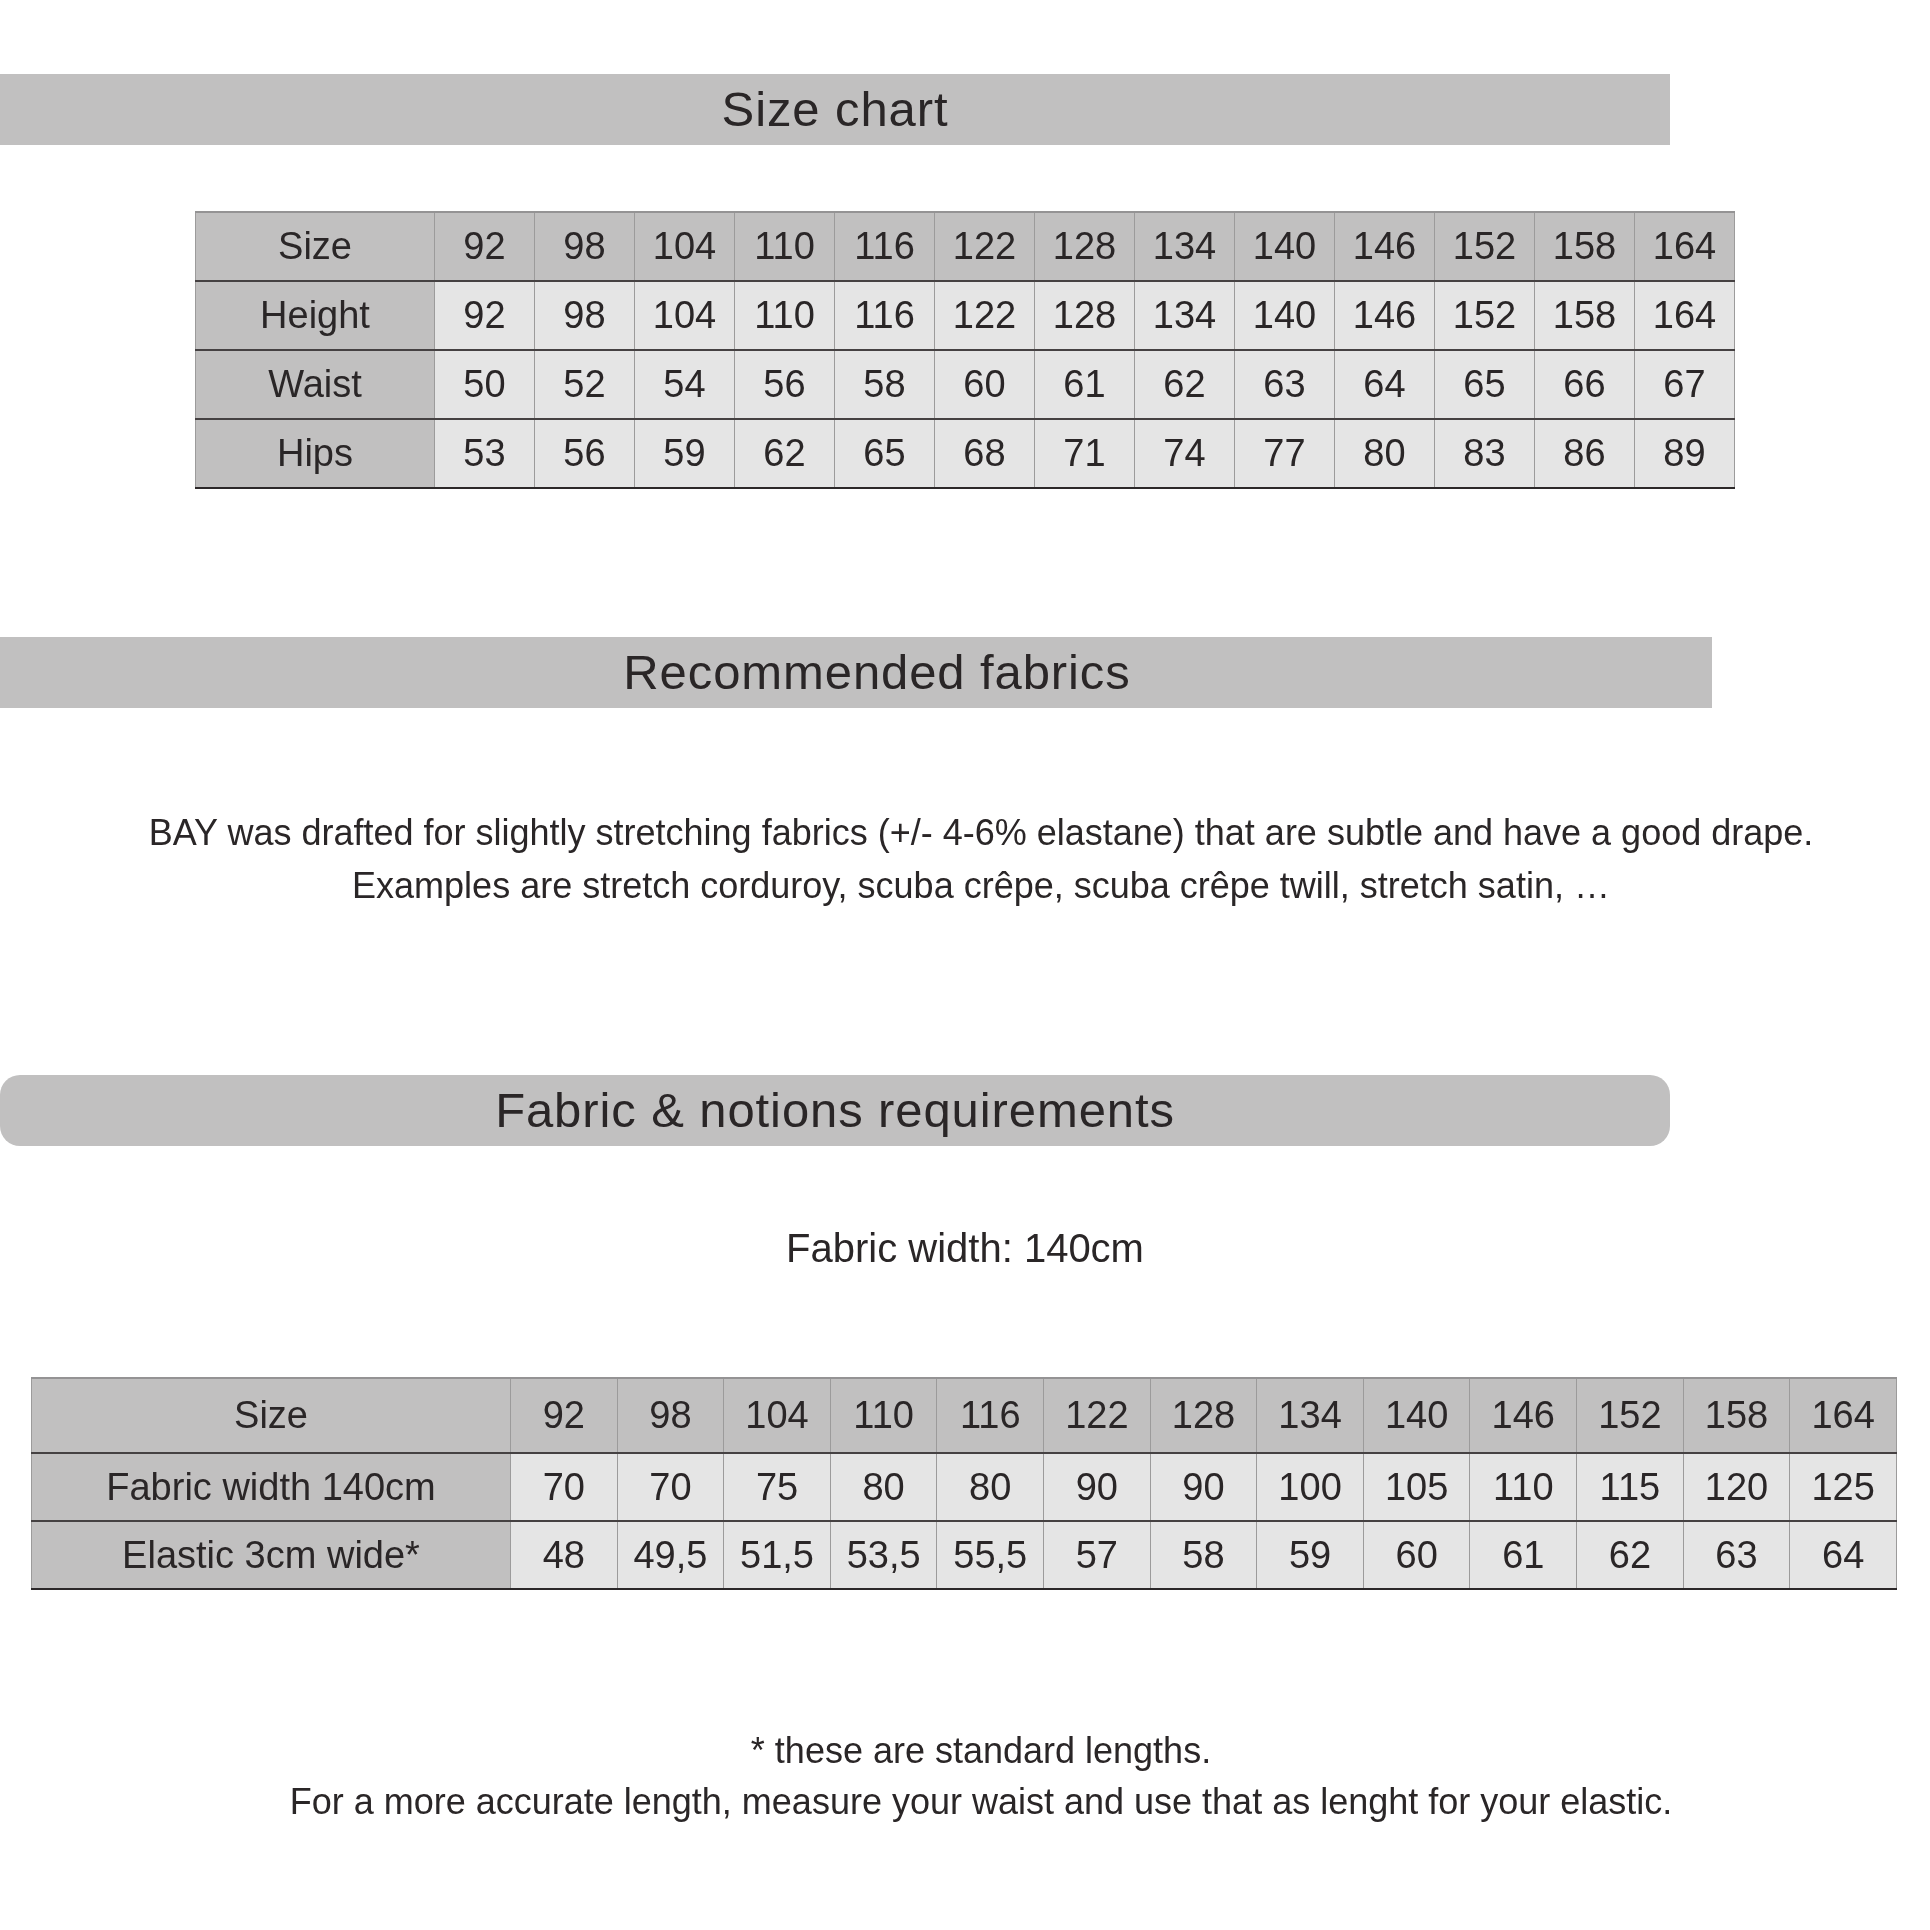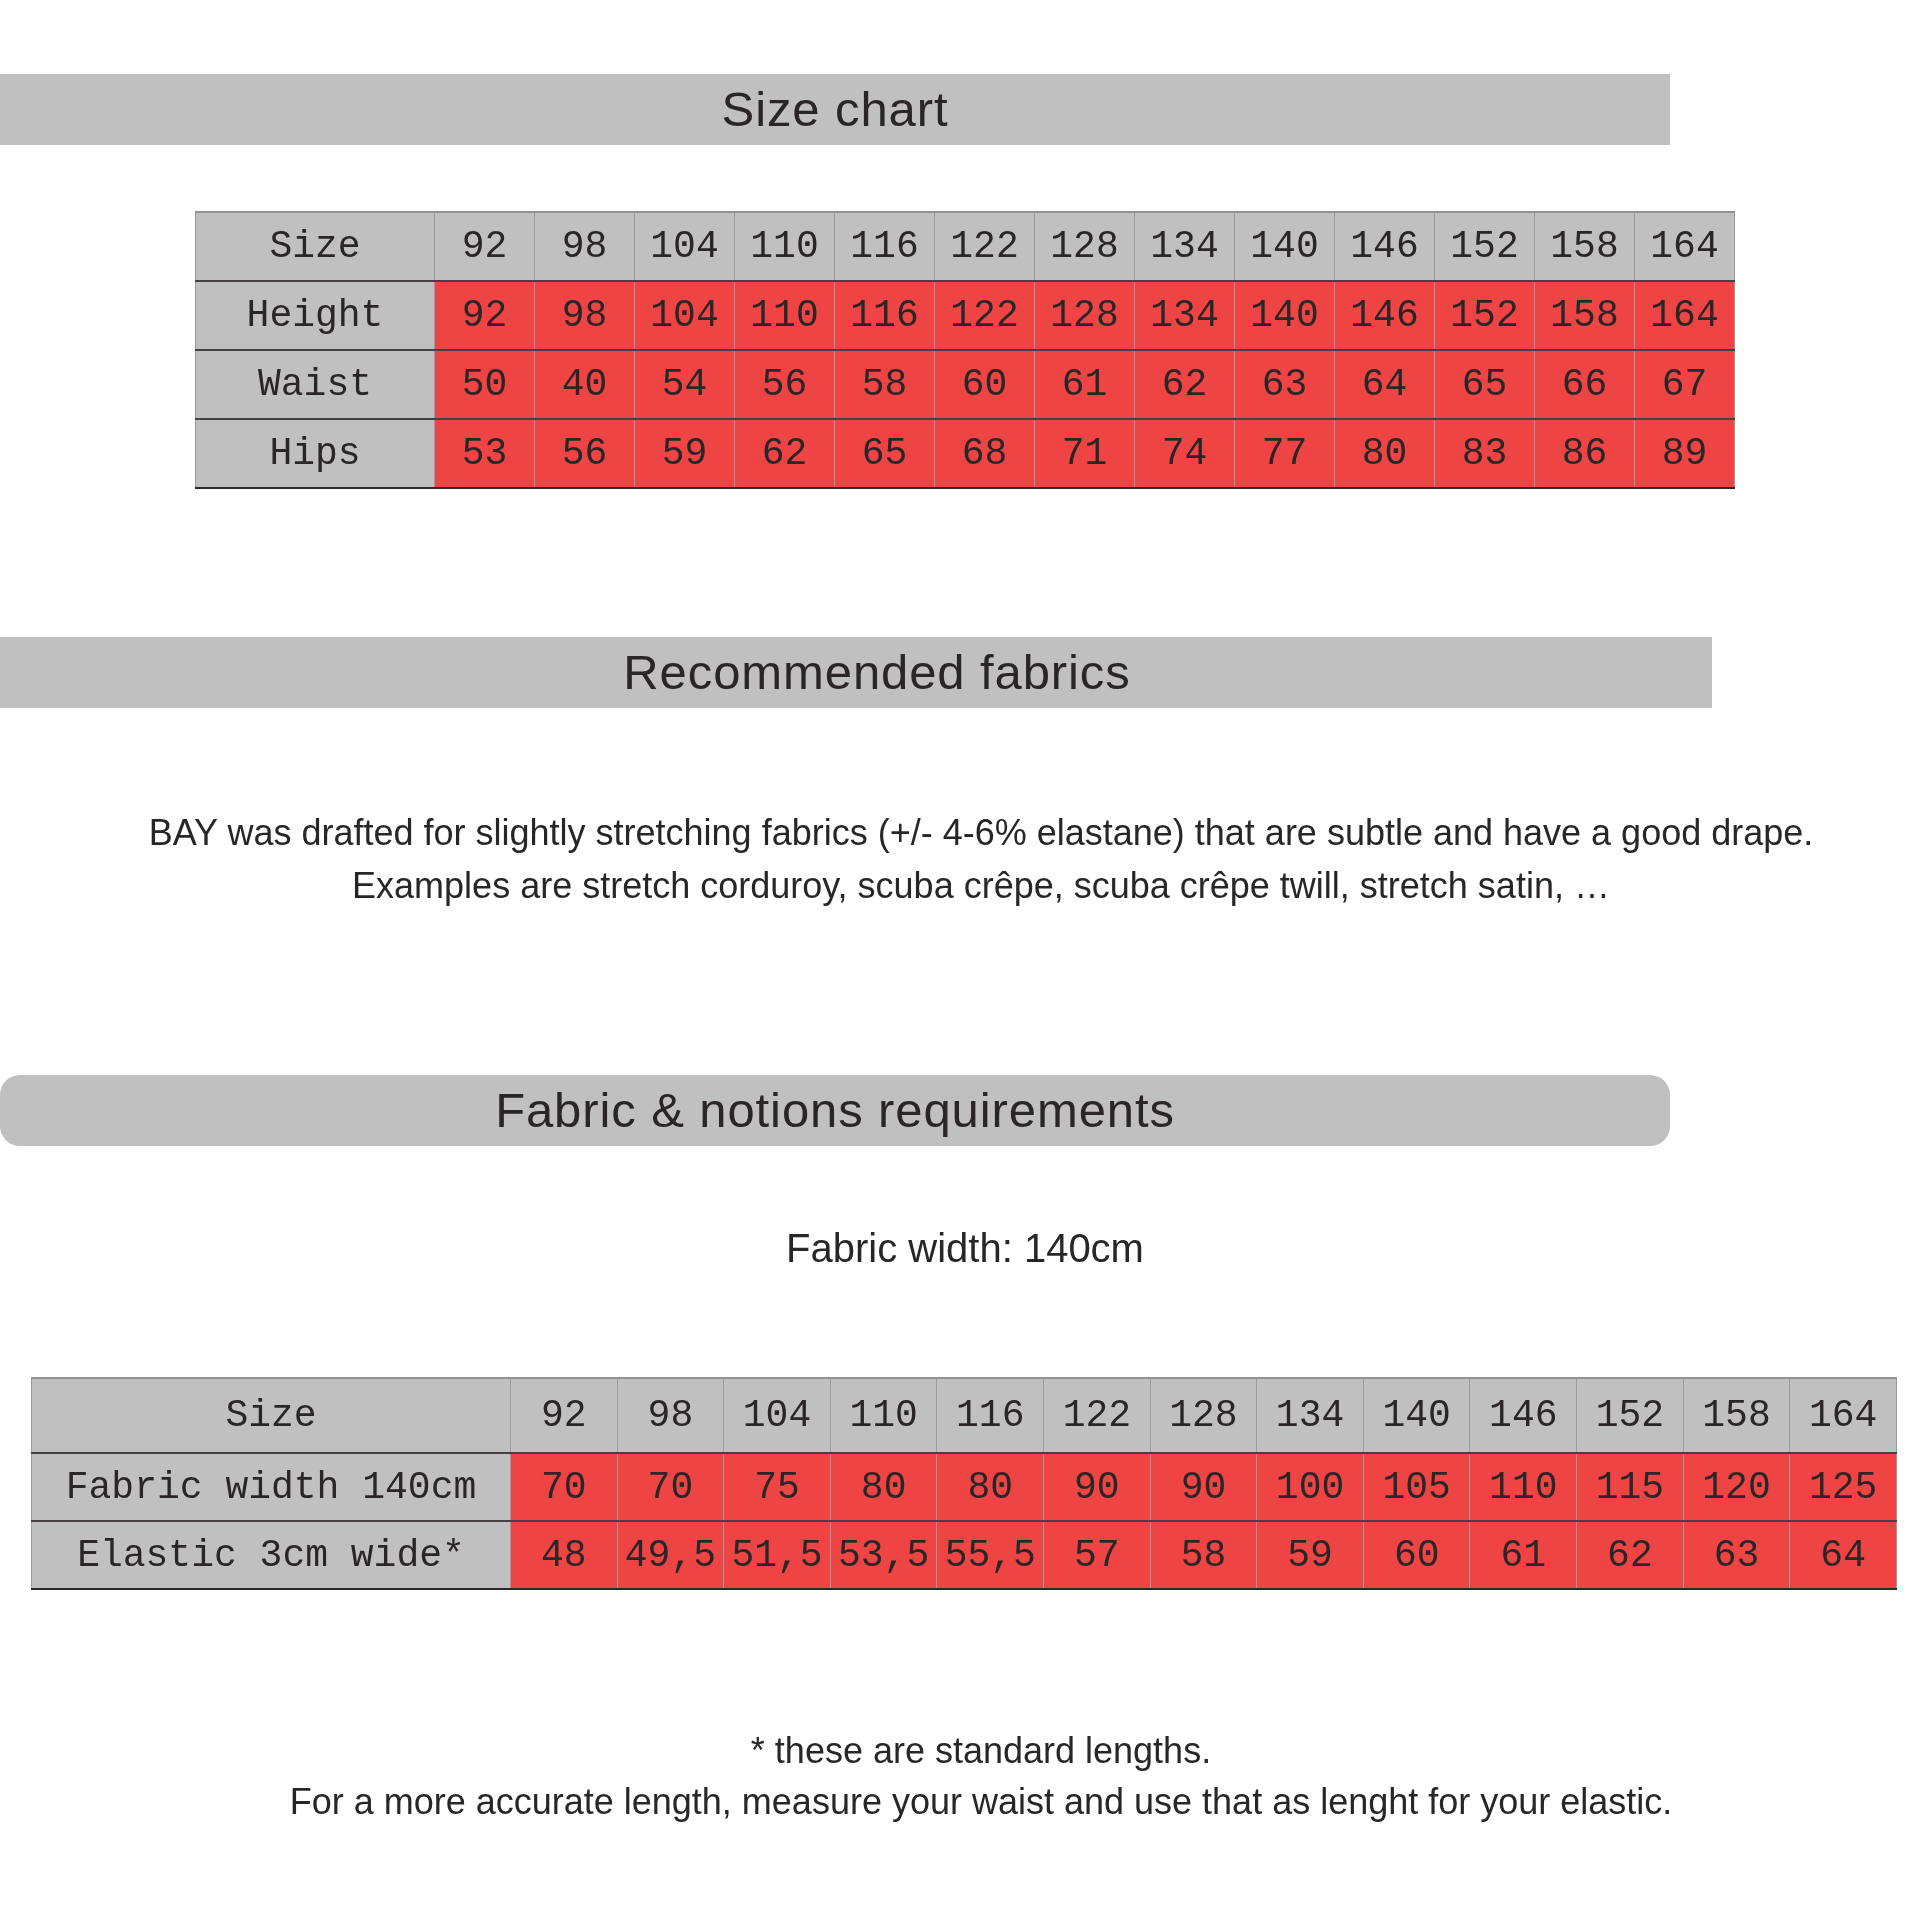--- a/index.html
+++ b/index.html
@@ -12,26 +12,25 @@
     position:absolute;left:0;width:1670px;height:71px;
     background:var(--banner-bg,#c1c0c0);
     text-align:center;line-height:71px;font-size:49px;letter-spacing:0.9px;
     white-space:nowrap;
   }
   #banner-size-chart{top:74px;}
   #banner-recommended{top:637px;padding-left:42px;}
   #banner-fabric-notions{top:1075px;border-radius:20px;}
 
   table{
-    position:absolute;border-collapse:collapse;table-layout:fixed;background:#ef4444;
+    position:absolute;border-collapse:collapse;table-layout:fixed;background:#e5e5e5;
     border-top:2.8px solid #949394;
     border-bottom:2.8px solid #2c2829;
     border-left:1.9px solid #9c9b9b;
     border-right:1.9px solid #9c9b9b;
-    font-family:Liberation Mono, monospace;
   }
   td{
     border-left:1.9px solid #9c9b9b;
     text-align:center;vertical-align:middle;
     font-size:38px;padding:0;white-space:nowrap;
     color:#2a2627;
   }
   td:first-child{border-left:none;}
   tr + tr{border-top:2.8px solid #454142;}
   .header-cell,.label-cell{background:var(--cell-bg,#c1c0c0);}
@@ -93,21 +92,21 @@
         <td class="data-cell">134</td>
         <td class="data-cell">140</td>
         <td class="data-cell">146</td>
         <td class="data-cell">152</td>
         <td class="data-cell">158</td>
         <td class="data-cell">164</td>
       </tr>
       <tr>
         <td class="label-cell">Waist</td>
         <td class="data-cell">50</td>
-        <td class="data-cell">40</td>
+        <td class="data-cell">52</td>
         <td class="data-cell">54</td>
         <td class="data-cell">56</td>
         <td class="data-cell">58</td>
         <td class="data-cell">60</td>
         <td class="data-cell">61</td>
         <td class="data-cell">62</td>
         <td class="data-cell">63</td>
         <td class="data-cell">64</td>
         <td class="data-cell">65</td>
         <td class="data-cell">66</td>

